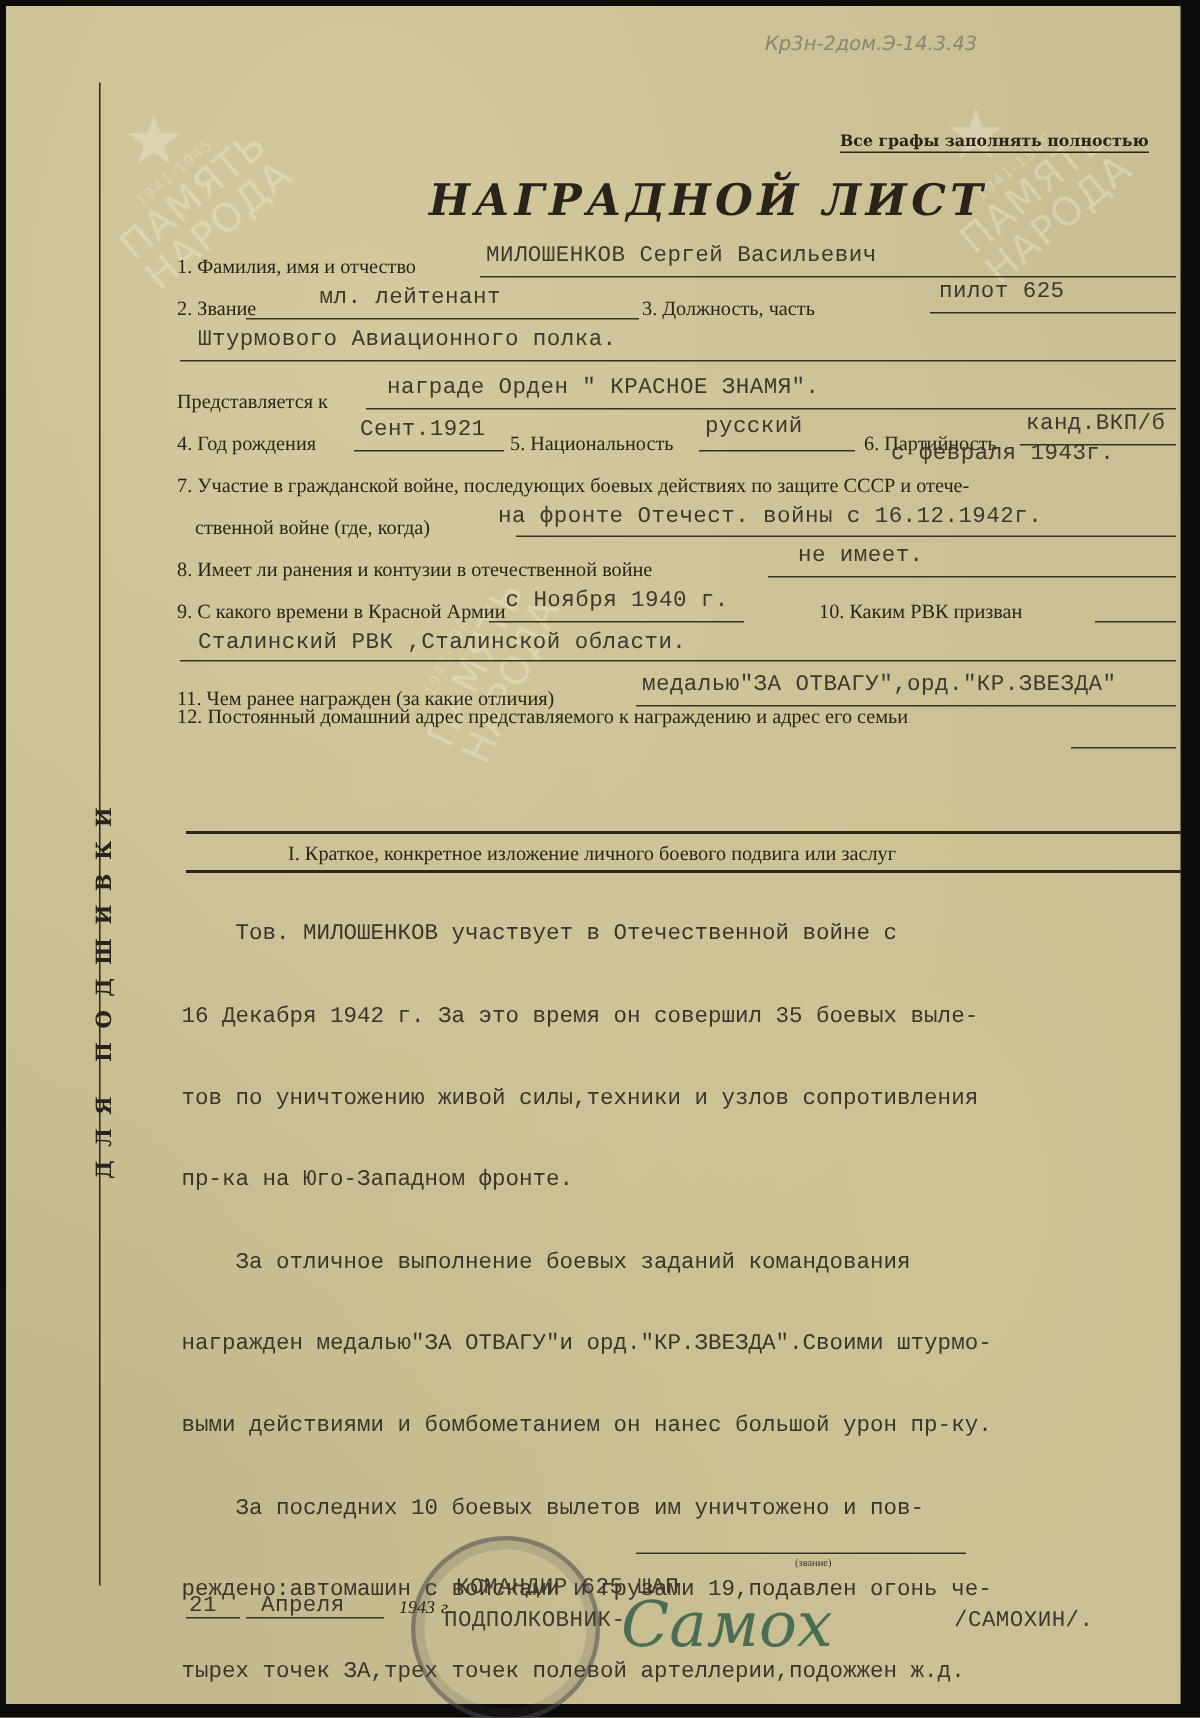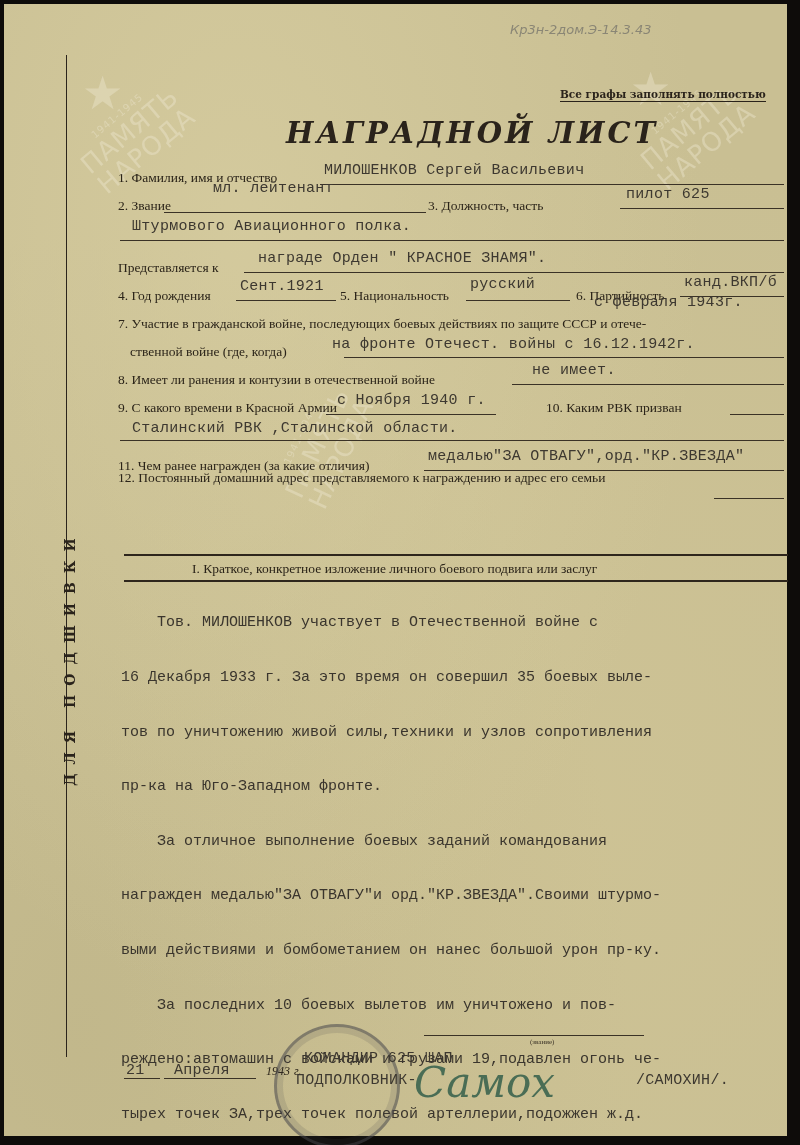--- a/index.html
+++ b/index.html
@@ -74,21 +74,21 @@
 
   <div class="abs pencil" style="left:506px;top:18px;">Кр3н-2дом.Э-14.3.43</div>
   <div class="abs instruction" style="left:556px;top:84px;">Все графы заполнять полностью</div>
   <div class="abs title" style="left:282px;top:112px;">НАГРАДНОЙ ЛИСТ</div>
 
   <div class="abs label" style="left:114px;top:166px;">1. Фамилия, имя и отчество</div>
   <div class="abs typed" style="left:320px;top:158px;">МИЛОШЕНКОВ Сергей Васильевич</div>
   <div class="uline" style="left:316px;top:180px;width:464px;"></div>
 
   <div class="abs label" style="left:114px;top:194px;">2. Звание</div>
-  <div class="abs typed" style="left:174px;top:176px;padding-left:35px;">мл. лейтенант</div>
+  <div class="abs typed" style="left:174px;top:186px;padding-left:35px;">мл. лейтенант</div>
   <div class="uline" style="left:160px;top:208px;width:262px;"></div>
   <div class="abs label" style="left:424px;top:194px;">3. Должность, часть</div>
   <div class="abs typed" style="left:622px;top:182px;">пилот 625</div>
   <div class="uline" style="left:616px;top:204px;width:164px;"></div>
   <div class="abs typed" style="left:128px;top:214px;">Штурмового Авиационного полка.</div>
   <div class="uline" style="left:116px;top:236px;width:664px;"></div>
 
   <div class="abs label" style="left:114px;top:256px;">Представляется к</div>
   <div class="abs typed" style="left:254px;top:246px;">награде Орден " КРАСНОЕ ЗНАМЯ".</div>
   <div class="uline" style="left:240px;top:268px;width:540px;"></div>
@@ -127,21 +127,21 @@
 
   <div class="abs label" style="left:114px;top:466px;">12. Постоянный домашний адрес представляемого к награждению и адрес его семьи</div>
   <div class="uline" style="left:710px;top:494px;width:70px;"></div>
 
   <div class="section-rule" style="left:120px;top:550px;width:664px;"></div>
   <div class="abs section-title" style="left:188px;top:557px;font-weight:normal;">I. Краткое, конкретное изложение личного боевого подвига или заслуг</div>
   <div class="section-rule" style="left:120px;top:576px;width:664px;"></div>
 
   <div class="body-text">
     <div>    Тов. МИЛОШЕНКОВ участвует в Отечественной войне с</div>
-    <div>16 Декабря 1933 г. За это время он совершил 35 боевых выле-</div>
+    <div>16 Декабря 1942 г. За это время он совершил 35 боевых выле-</div>
     <div>тов по уничтожению живой силы,техники и узлов сопротивления</div>
     <div>пр-ка на Юго-Западном фронте.</div>
     <div>    За отличное выполнение боевых заданий командования</div>
     <div>награжден медалью"ЗА ОТВАГУ"и орд."КР.ЗВЕЗДА".Своими штурмо-</div>
     <div>выми действиями и бомбометанием он нанес большой урон пр-ку.</div>
     <div>    За последних 10 боевых вылетов им уничтожено и пов-</div>
     <div>реждено:автомашин с войсками и грузами 19,подавлен огонь че-</div>
     <div>тырех точек ЗА,трех точек полевой артеллерии,подожжен ж.д.</div>
     
     

